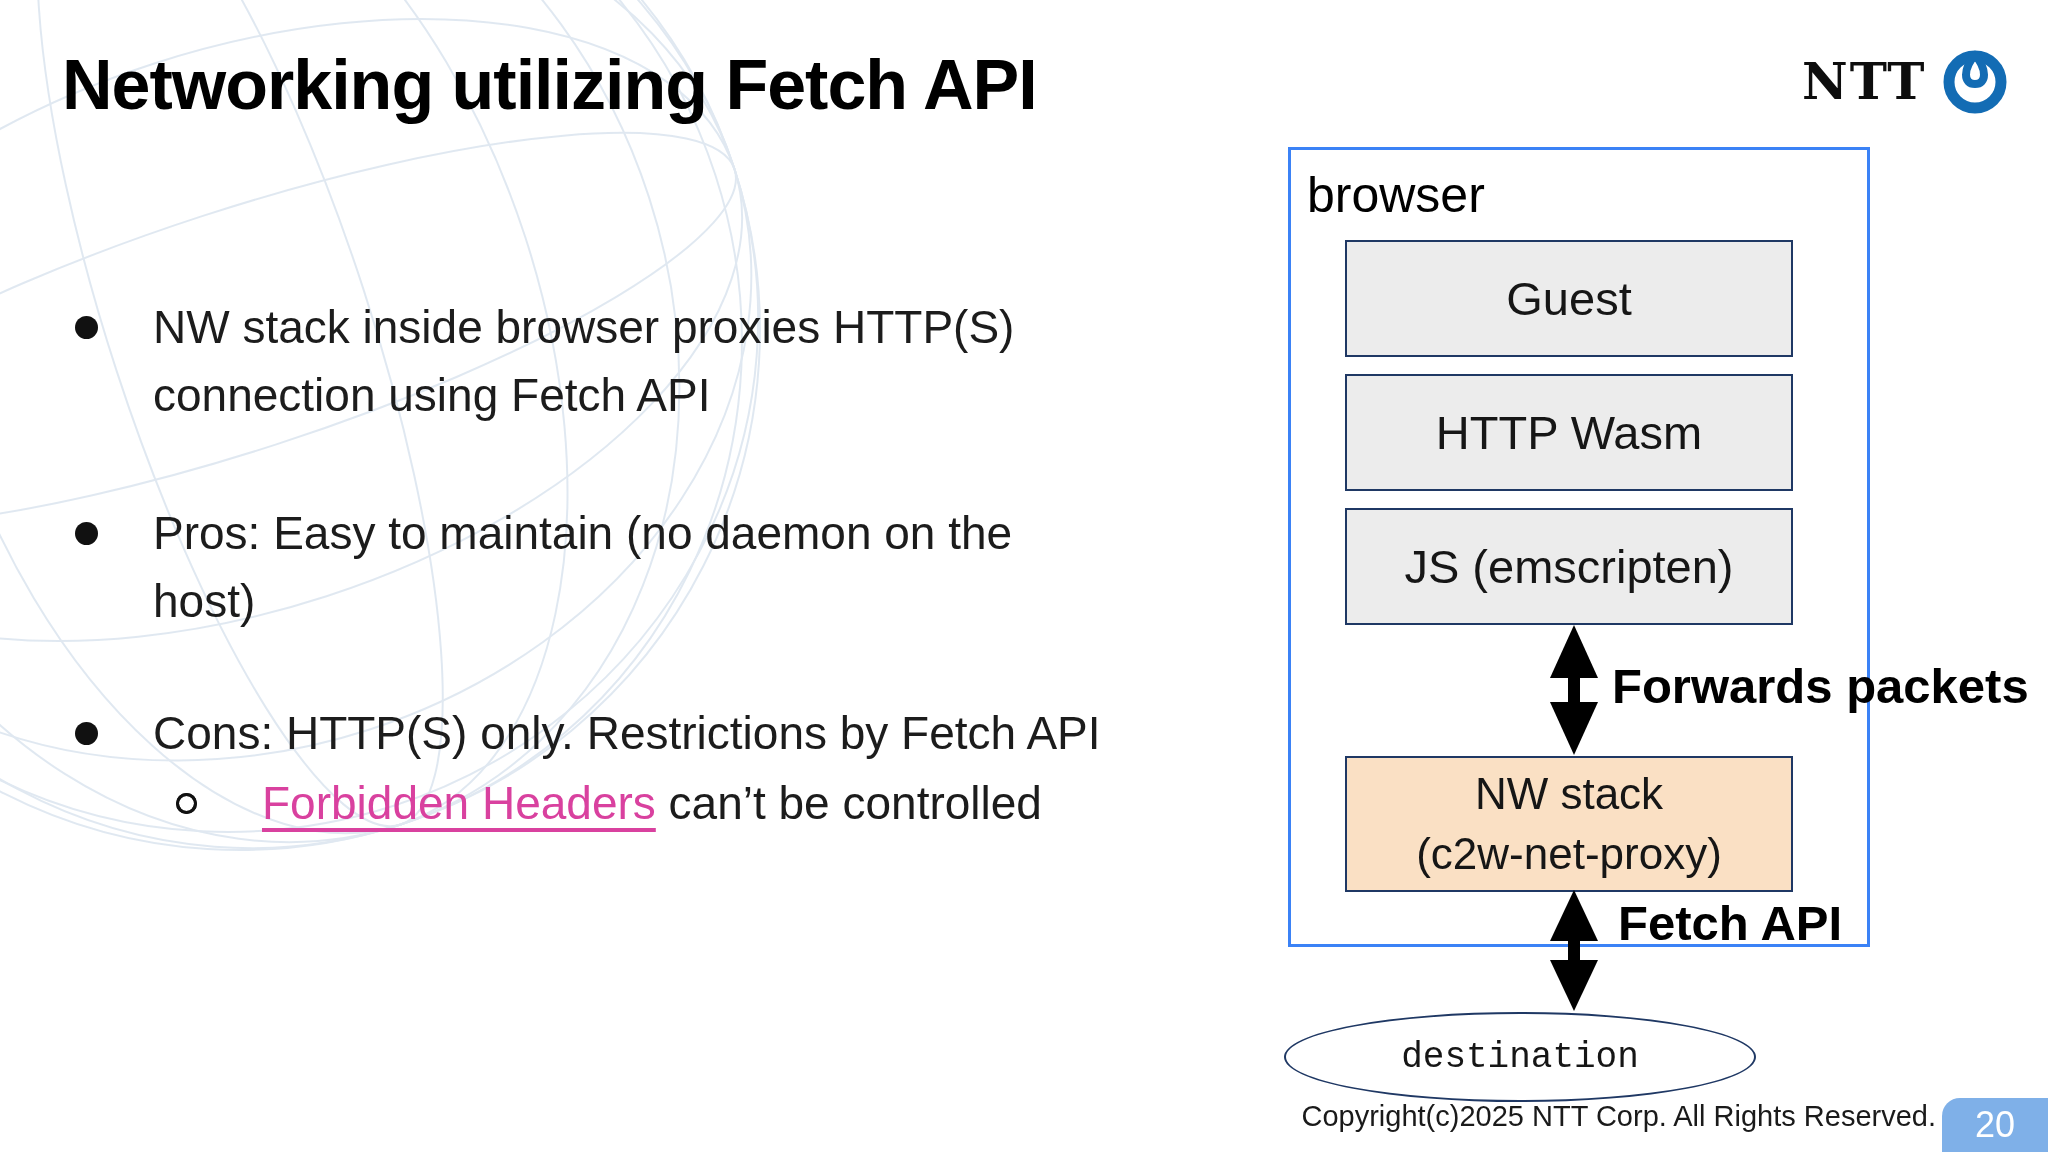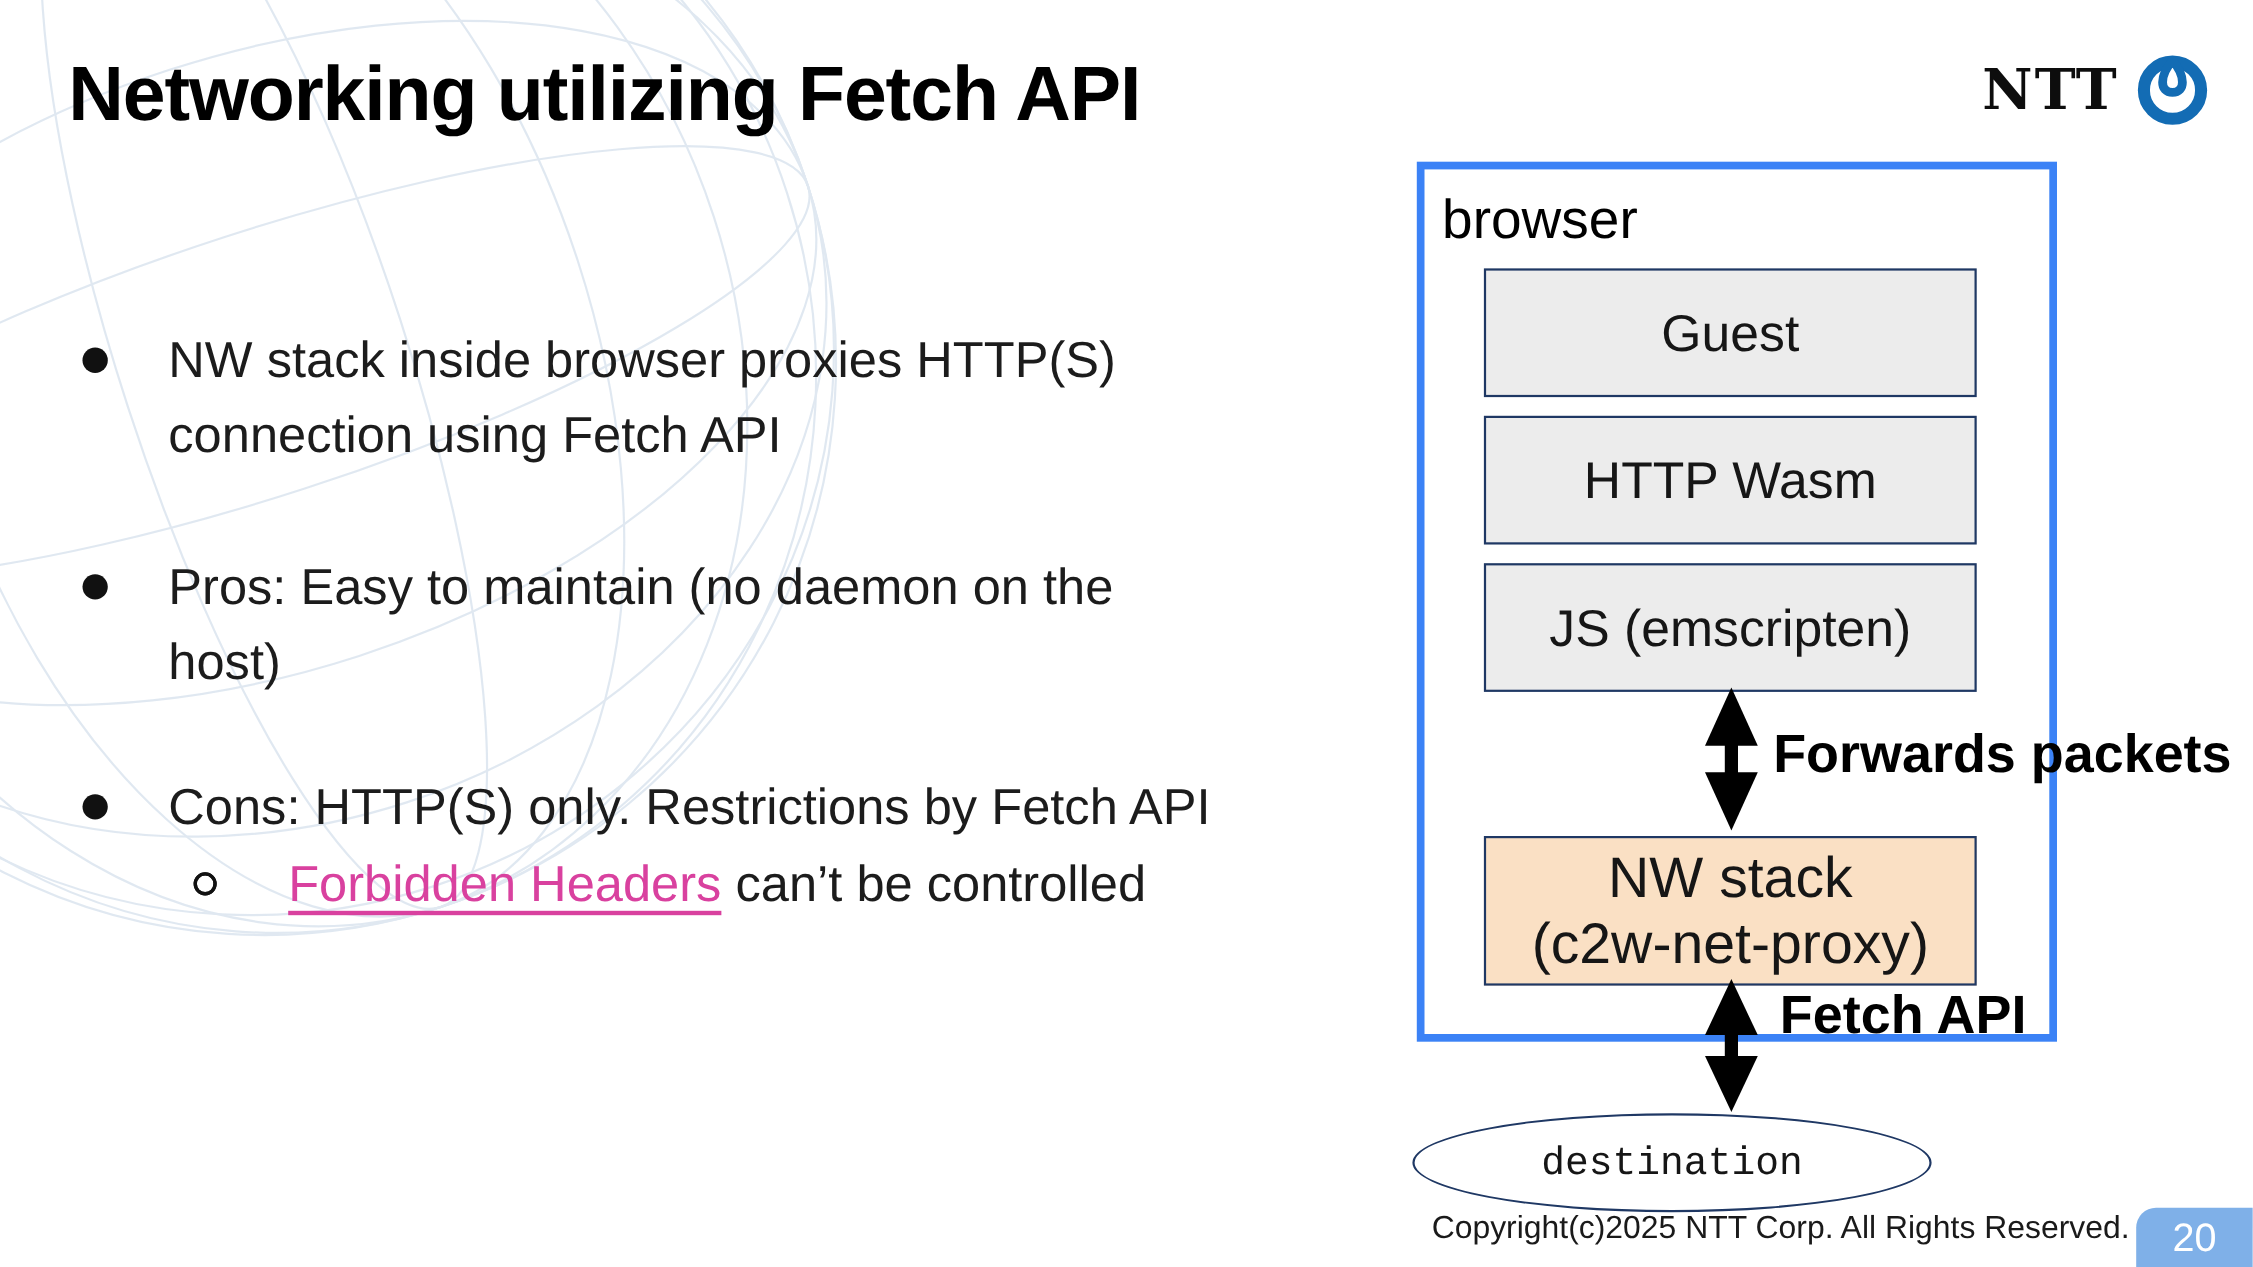--- a/index.html
+++ b/index.html
@@ -42,34 +42,34 @@
     border:3px solid #111;background:transparent;box-sizing:border-box;
   }
   .link{
     color:#d9419f;text-decoration:underline;text-decoration-thickness:4px;
     text-underline-offset:9px;text-decoration-color:#d9419f;cursor:pointer;
   }
 
   
   .browser-box{
     position:absolute;left:1288px;top:147px;width:582px;height:800px;
-    border:7px solid #3b82f6;box-sizing:border-box;background:transparent;
+    border:3px solid #3b82f6;box-sizing:border-box;background:transparent;
   }
   .browser-label{position:absolute;left:16px;top:16px;font-size:50px;color:#000;}
   .stack-box{
     position:absolute;left:54px;width:448px;height:117px;
     border:2.5px solid #1f3864;box-sizing:border-box;background:#ececec;
     display:flex;align-items:center;justify-content:center;
     font-size:47px;color:#161616;text-align:center;
   }
   .box-guest{top:90px;}
   .box-qemu{top:224px;}
   .box-js{top:358px;}
   .box-nw{top:606px;height:136px;background:#fae0c4;flex-direction:column;}
-  .box-nw .ln{font-size:52px;line-height:60px;white-space:nowrap;}
+  .box-nw .ln{font-size:44px;line-height:60px;white-space:nowrap;}
 
   .overlay{position:absolute;left:0;top:0;pointer-events:none;}
 
   .arrow-label{
     position:absolute;font-size:49px;font-weight:700;color:#000;white-space:nowrap;line-height:1.1;
   }
   .lbl-forwards{left:1612px;top:660px;}
   .lbl-fetch{left:1618px;top:897px;}
 
   .destination{

